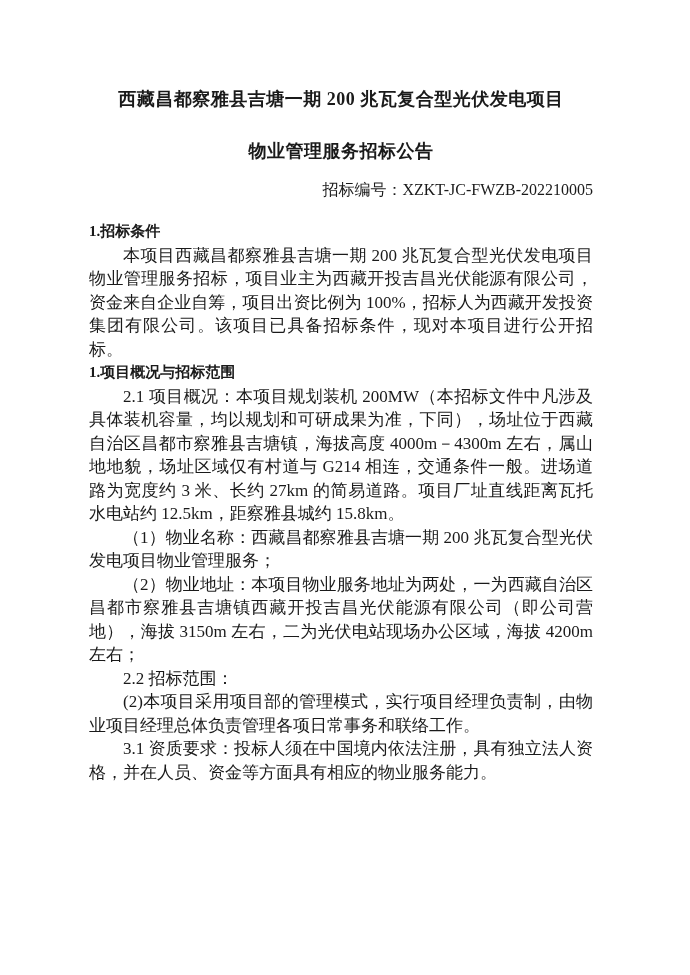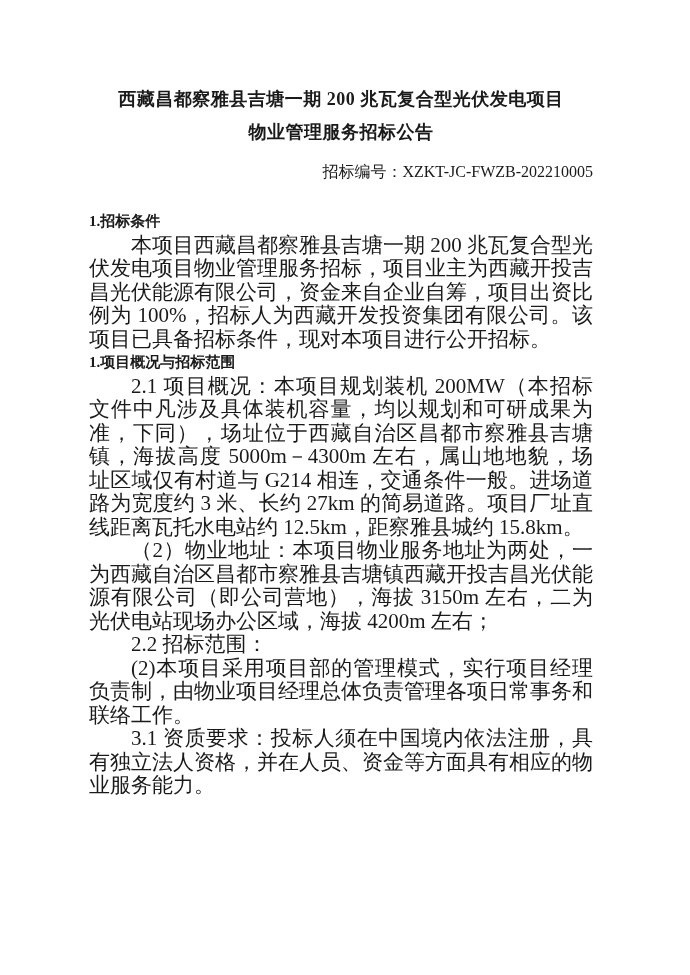--- a/index.html
+++ b/index.html
@@ -23,43 +23,42 @@
   }
   .doc-title {
     margin: 0;
     text-align: center;
     font-size: 18px;
     font-weight: bold;
     line-height: 26px;
     letter-spacing: 0.5px;
   }
   .doc-title.second {
-    margin-top: 8px;
-    font-family: Liberation Mono, monospace;
+    margin-top: 26px;
   }
   .tender-no {
     margin-top: 16px;
     text-align: right;
     font-size: 16px;
     font-weight: normal;
     line-height: 20px;
   }
   .sections {
-    margin-top: 28px;
+    margin-top: 20px;
   }
   .sec-heading {
     margin: 0;
     font-size: 15px;
     font-weight: bold;
     line-height: 23.5px;
     text-align: left;
   }
   .para {
     margin: 0;
-    font-size: 21px;
+    font-size: 17px;
     line-height: 23.5px;
     text-align: justify;
     text-indent: 2em;
   }
 </style>
 </head>
 <body>
 
 <div class="page">
 
@@ -71,21 +70,22 @@
 
   <div class="sections">
 
     <div class="section">
       <div class="sec-heading">1.招标条件</div>
       <p class="para">本项目西藏昌都察雅县吉塘一期 200 兆瓦复合型光伏发电项目物业管理服务招标，项目业主为西藏开投吉昌光伏能源有限公司，资金来自企业自筹，项目出资比例为 100%，招标人为西藏开发投资集团有限公司。该项目已具备招标条件，现对本项目进行公开招标。</p>
     </div>
 
     <div class="section">
       <div class="sec-heading">1.项目概况与招标范围</div>
-      <p class="para">2.1 项目概况：本项目规划装机 200MW（本招标文件中凡涉及具体装机容量，均以规划和可研成果为准，下同），场址位于西藏自治区昌都市察雅县吉塘镇，海拔高度 5000m－4300m 左右，属山地地貌，场址区域仅有村道与 G214 相连，交通条件一般。进场道路为宽度约 3 米、长约 27km 的简易道路。项目厂址直线距离瓦托水电站约 12.5km，距察雅县城约 15.8km。</p>
+      <p class="para">2.1 项目概况：本项目规划装机 200MW（本招标文件中凡涉及具体装机容量，均以规划和可研成果为准，下同），场址位于西藏自治区昌都市察雅县吉塘镇，海拔高度 4000m－4300m 左右，属山地地貌，场址区域仅有村道与 G214 相连，交通条件一般。进场道路为宽度约 3 米、长约 27km 的简易道路。项目厂址直线距离瓦托水电站约 12.5km，距察雅县城约 15.8km。</p>
+      <p class="para">（1）物业名称：西藏昌都察雅县吉塘一期 200 兆瓦复合型光伏发电项目物业管理服务；</p>
       <p class="para">（2）物业地址：本项目物业服务地址为两处，一为西藏自治区昌都市察雅县吉塘镇西藏开投吉昌光伏能源有限公司（即公司营地），海拔 3150m 左右，二为光伏电站现场办公区域，海拔 4200m 左右；</p>
       <p class="para">2.2 招标范围：</p>
       <p class="para">(2)本项目采用项目部的管理模式，实行项目经理负责制，由物业项目经理总体负责管理各项日常事务和联络工作。</p>
     </div>
 
     <div class="section">
       <p class="para">3.1 资质要求：投标人须在中国境内依法注册，具有独立法人资格，并在人员、资金等方面具有相应的物业服务能力。</p>
     </div>
 
   </div>

